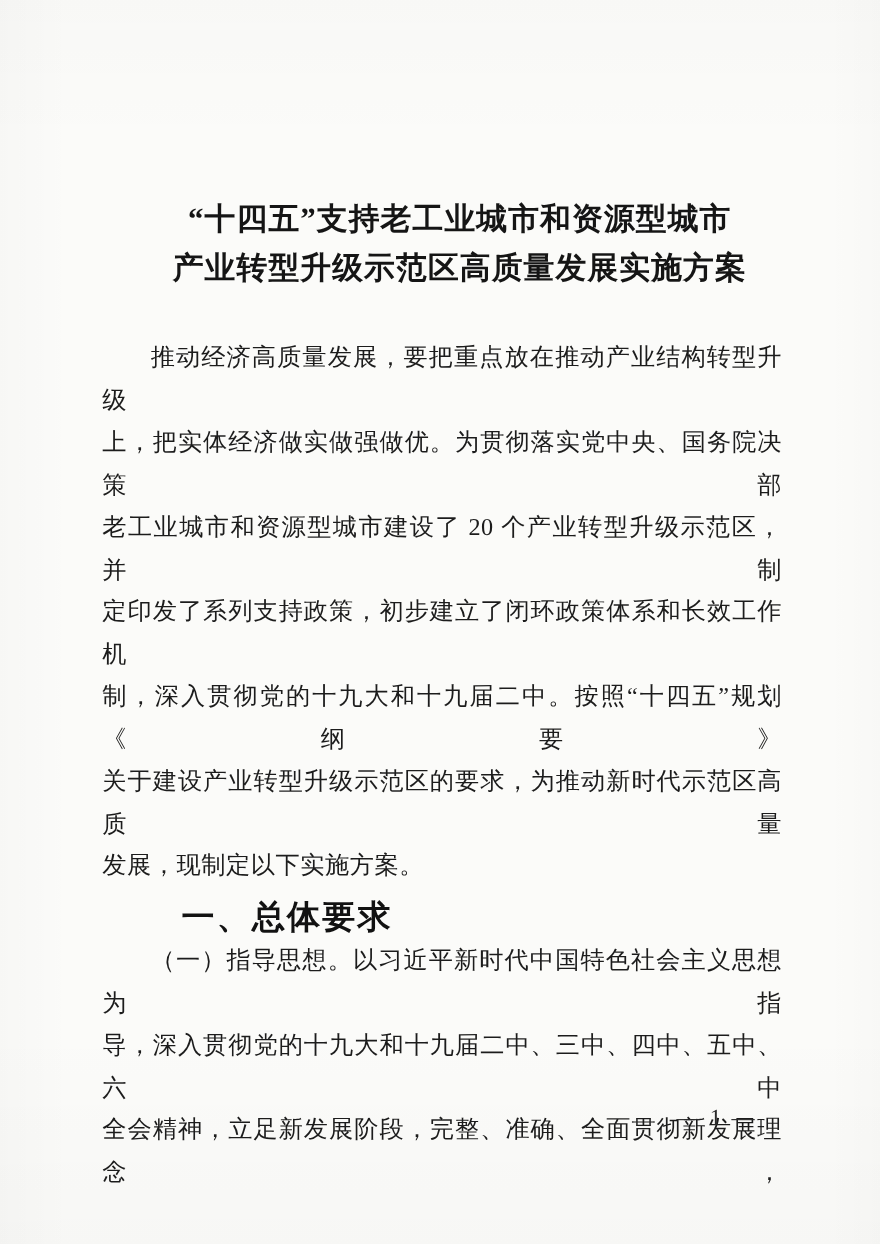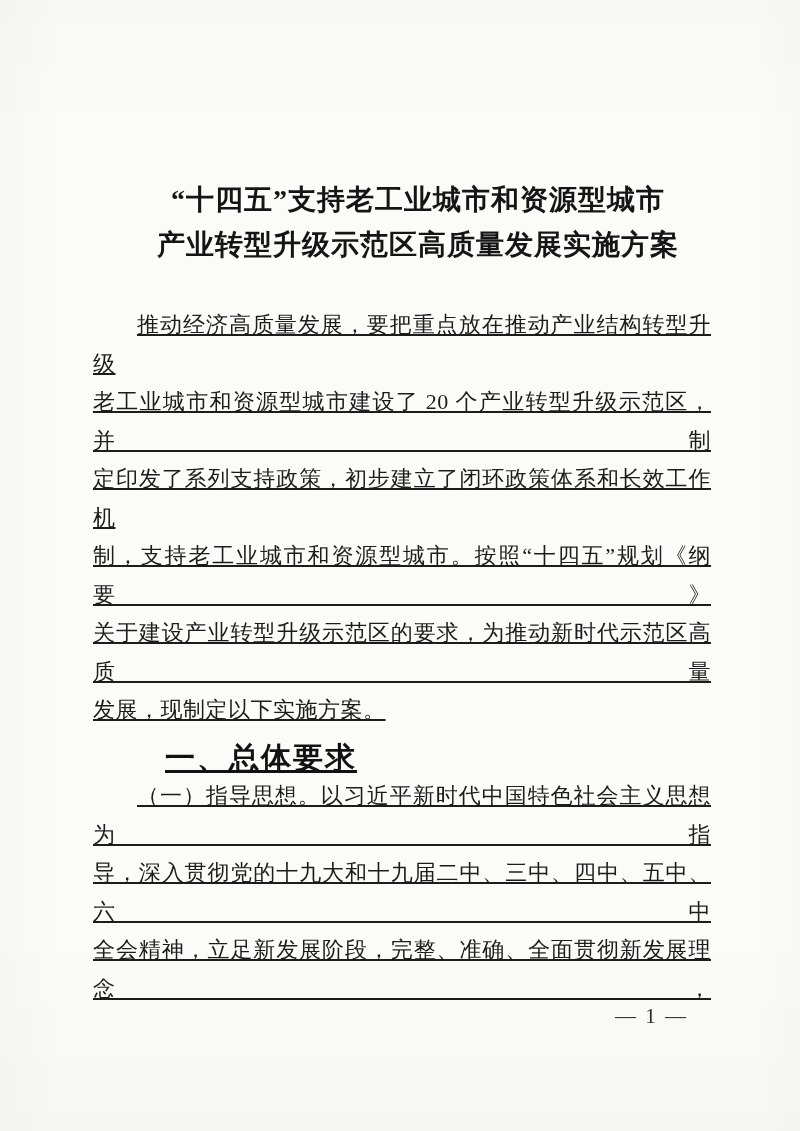--- a/index.html
+++ b/index.html
@@ -37,21 +37,20 @@
     left: 93px;
     width: 618px;
     font-size: 22px;
     line-height: 38.5px;
   }
   .para { margin: 0; }
   .para .line {
     text-align: justify;
     text-align-last: justify;
     letter-spacing: 0.5px;
-    text-decoration: underline;
   }
   .para.body .line:first-child { text-indent: 2em; }
   .para .line.short { text-align-last: left; }
   .para.heading {
     font-family: "Liberation Sans", "DejaVu Sans", sans-serif;
     font-weight: bold;
     font-size: 30px;
     margin-top: 9px;
     color: #121212;
   }
@@ -75,23 +74,24 @@
 
 <div class="page">
   <h1 class="title">
     <div class="title-line">“十四五”支持老工业城市和资源型城市</div>
     <div class="title-line">产业转型升级示范区高质量发展实施方案</div>
   </h1>
 
   <div class="doc-body" id="doc-body">
       <div class="para body">
         <div class="line">推动经济高质量发展，要把重点放在推动产业结构转型升级</div>
+        <div class="line">上，把实体经济做实做强做优。为贯彻落实党中央、国务院决策部</div>
         <div class="line">老工业城市和资源型城市建设了 20 个产业转型升级示范区，并制</div>
         <div class="line">定印发了系列支持政策，初步建立了闭环政策体系和长效工作机</div>
-        <div class="line">制，支持老工业城市和资源型城市。按照“十四五”规划《纲要》</div>
+        <div class="line">制，深入贯彻党的十九大和十九届二中。按照“十四五”规划《纲要》</div>
         <div class="line">关于建设产业转型升级示范区的要求，为推动新时代示范区高质量</div>
         <div class="line short">发展，现制定以下实施方案。</div>
       </div>
       <div class="para heading">
         <div class="line short">一、总体要求</div>
       </div>
       <div class="para body">
         <div class="line">（一）指导思想。以习近平新时代中国特色社会主义思想为指</div>
         <div class="line">导，深入贯彻党的十九大和十九届二中、三中、四中、五中、六中</div>
         <div class="line">全会精神，立足新发展阶段，完整、准确、全面贯彻新发展理念，</div>

